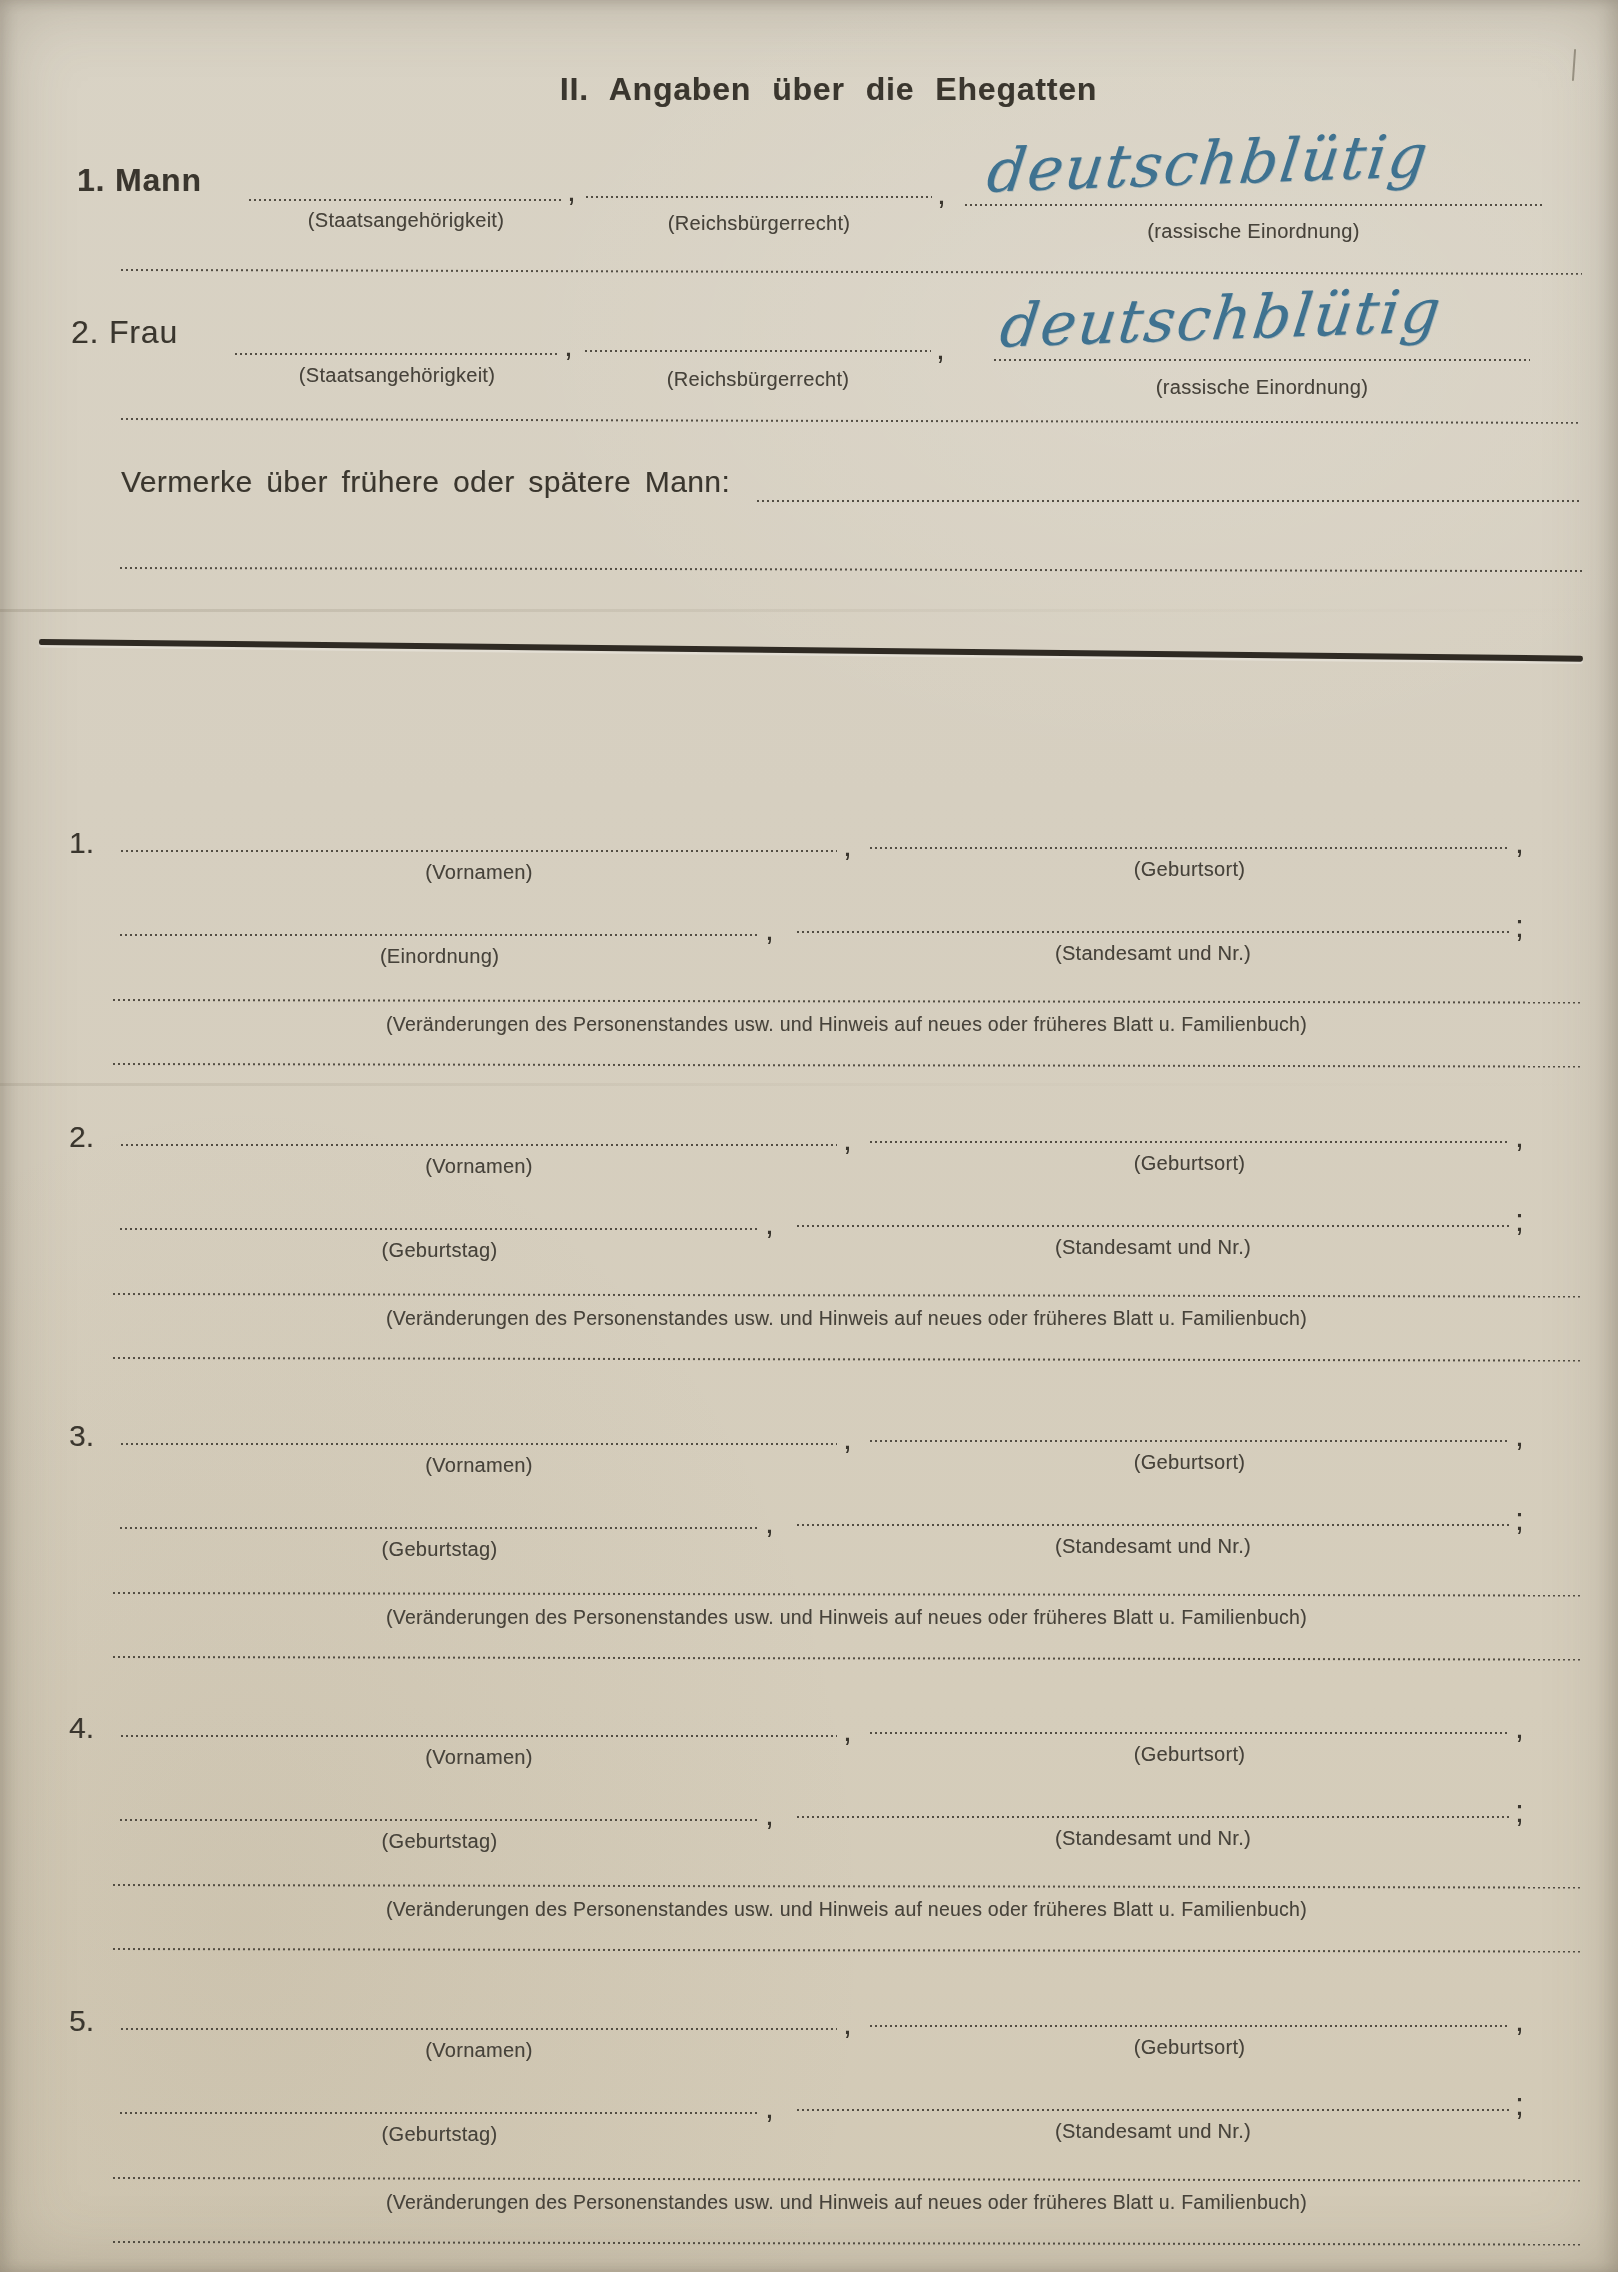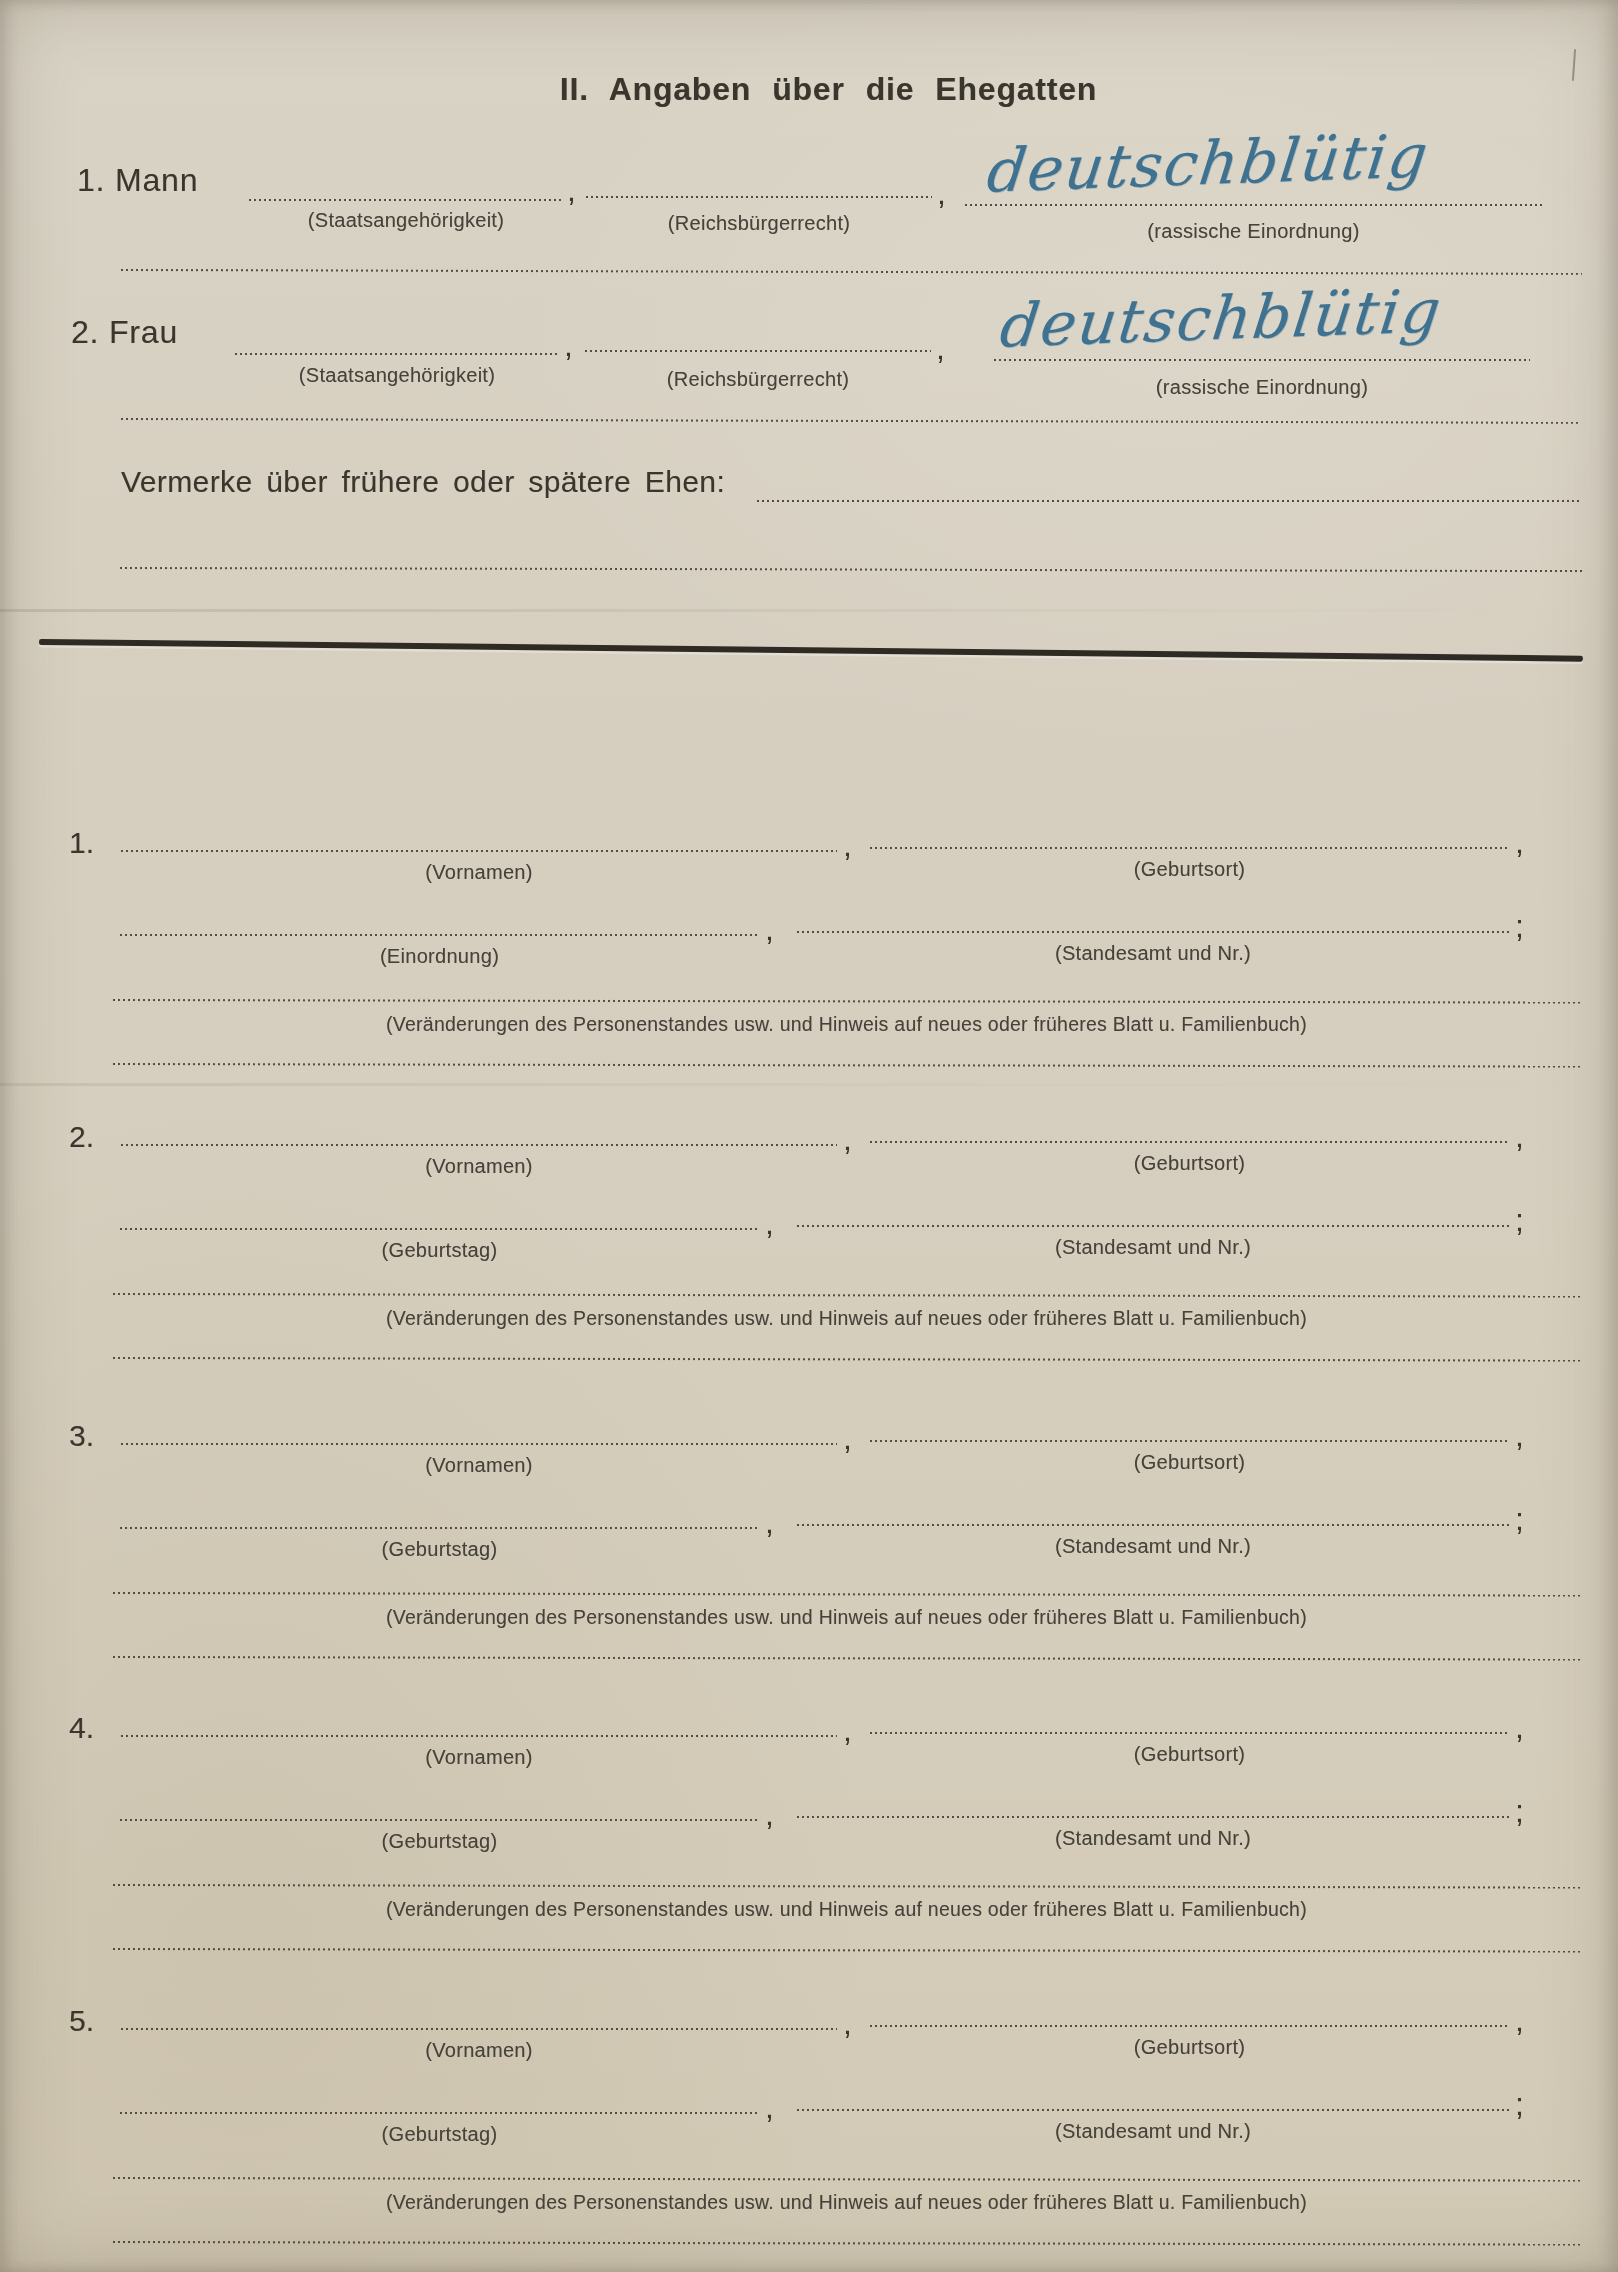--- a/index.html
+++ b/index.html
@@ -58,21 +58,21 @@
 
 <div class="page">
 
   <div class="crease crease1"></div>
   <div class="crease crease2"></div>
   <div class="pen-mark"></div>
 
   <div class="heading print" style="top:71px;">II. Angaben über die Ehegatten</div>
 
   <div class="spouse-row" style="top:154px;">
-    <span class="row-title print" style="left:77px;top:8px;"><span>1.</span>&nbsp;<span>Mann</span></span>
+    <span class="row-title print" style="left:77px;top:8px;font-weight:bold;"><span>1.</span>&nbsp;<span>Mann</span></span>
     <div class="dots" style="left:249px;top:45px;width:314px;"></div>
     <span class="punct" style="left:567px;top:18px;">,</span>
     <div class="dots" style="left:586px;top:42px;width:346px;"></div>
     <span class="punct" style="left:937px;top:21px;">,</span>
     <div class="dots" style="left:965px;top:50px;width:577px;"></div>
     <span class="field-label" style="left:249px;top:55px;width:314px;">(Staatsangehörigkeit)</span>
     <span class="field-label" style="left:586px;top:58px;width:346px;">(Reichsbürgerrecht)</span>
     <span class="field-label" style="left:965px;top:66px;width:577px;">(rassische Einordnung)</span>
     <span class="handwriting" style="left:989px;top:-26px;">deutschblütig</span>
   </div>
@@ -85,21 +85,21 @@
     <div class="dots" style="left:585px;top:44px;width:346px;"></div>
     <span class="punct" style="left:936px;top:24px;">,</span>
     <div class="dots" style="left:994px;top:53px;width:536px;"></div>
     <span class="field-label" style="left:235px;top:58px;width:324px;">(Staatsangehörigkeit)</span>
     <span class="field-label" style="left:585px;top:62px;width:346px;">(Reichsbürgerrecht)</span>
     <span class="field-label" style="left:994px;top:70px;width:536px;">(rassische Einordnung)</span>
     <span class="handwriting" style="left:1002px;top:-23px;">deutschblütig</span>
   </div>
   <div class="dots" style="left:121px;top:418px;width:1457px;transform:rotate(0.15deg);transform-origin:left;"></div>
 
-  <span class="print" style="position:absolute;left:121px;top:465px;font-size:30px;letter-spacing:0.4px;word-spacing:4.9px;">Vermerke über frühere oder spätere Ehen:</span>
+  <span class="print" style="position:absolute;left:121px;top:465px;font-size:30px;letter-spacing:0.4px;word-spacing:4.9px;">Vermerke über frühere oder spätere Mann:</span>
   <div class="dots" style="left:757px;top:500px;width:824px;"></div>
   <div class="dots" style="left:120px;top:567px;width:1463px;transform:rotate(0.12deg);transform-origin:left;"></div>
 
   <div class="divider"></div>
 
 
   <div id="entries">
     <div class="child-entry" style="top: 819px;">
       <span class="entry-number print" style="left:69px;top:6.5px;">1.</span>
       <div class="dots" style="left:121px;top:31px;width:716px;"></div>

